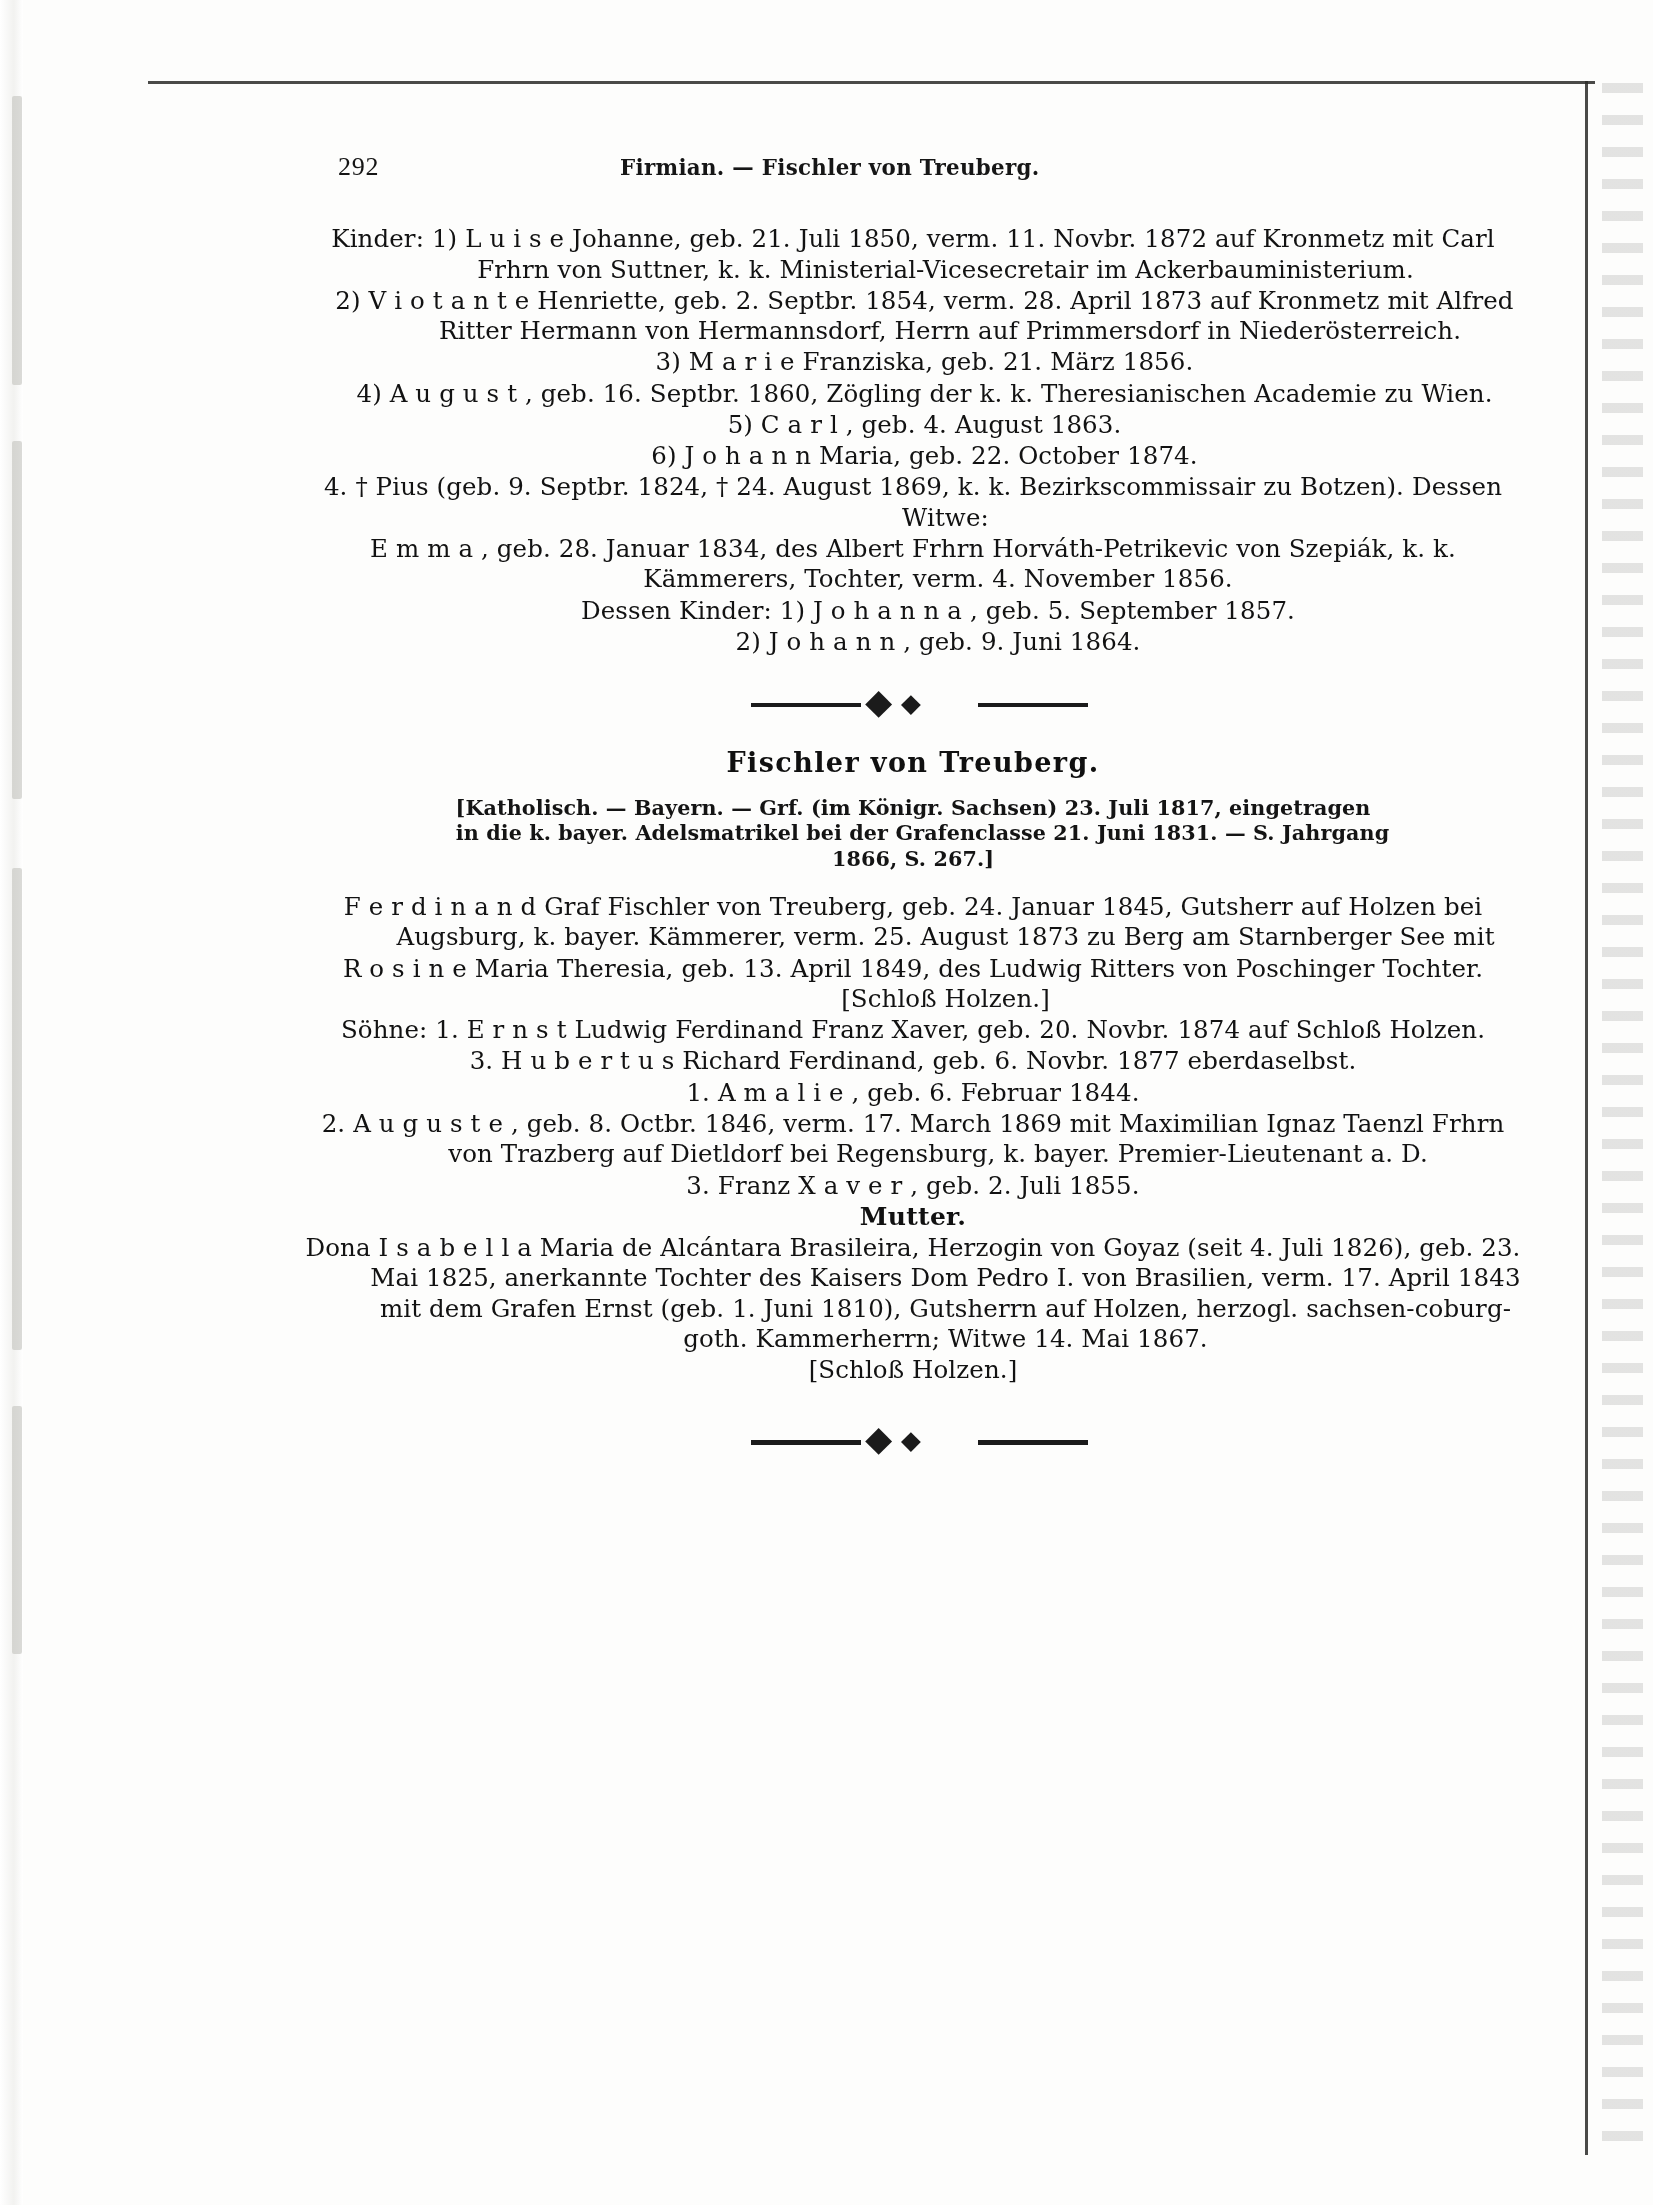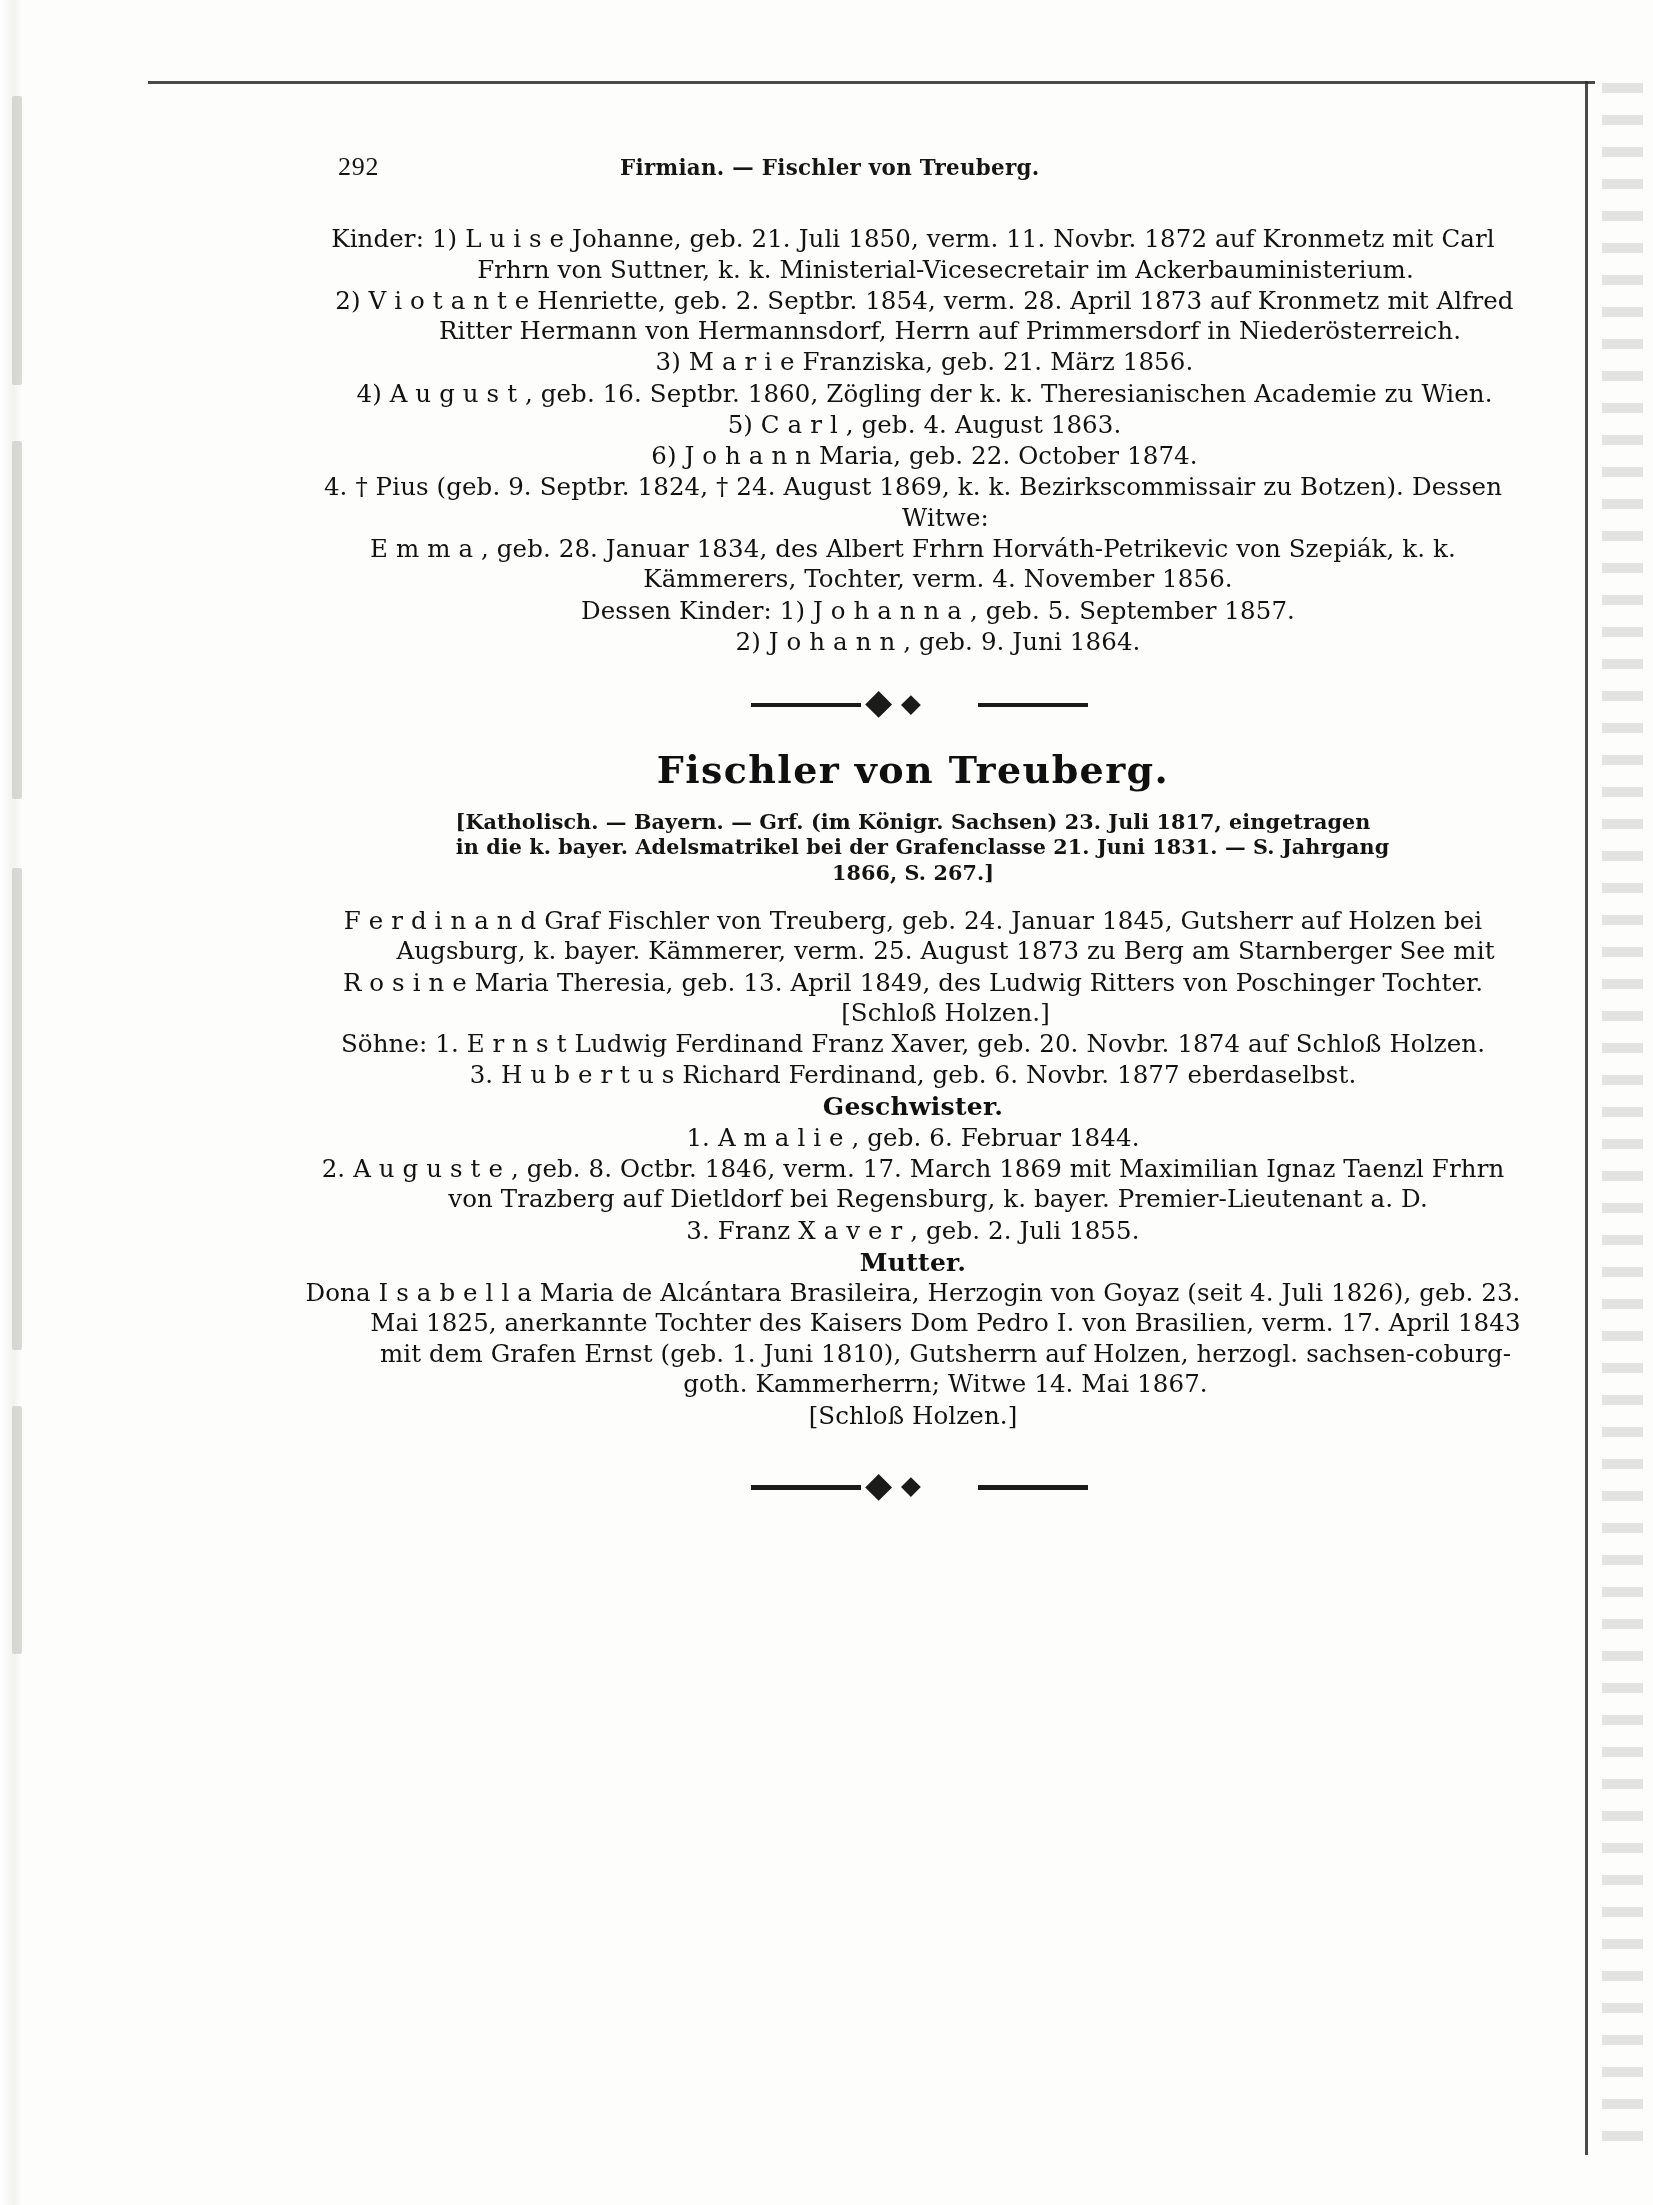--- a/index.html
+++ b/index.html
@@ -157,21 +157,21 @@
     width: 13.8px;
     height: 13.8px;
     background: #1b1b1b;
     transform: rotate(45deg);
   }
 
   .section-title {
     text-align: center;
     font-family: "DejaVu Serif", serif;
     font-weight: bold;
-    font-size: 38px;
+    font-size: 27px;
     letter-spacing: 1.4px;
     margin: 6.9px 0 18px 0;
     color: #101010;
   }
 
   .bracket-note {
     font-size: 20.7px;
     line-height: 1.24;
     font-weight: bold;
     text-align: center;
@@ -241,21 +241,20 @@
       <span class="l1">[Katholisch. — Bayern. — Grf. (im Königr. Sachsen) 23. Juli 1817, eingetragen</span>
       <span class="l2">in die k. bayer. Adelsmatrikel bei der Grafenclasse 21. Juni 1831. — S. Jahrgang</span>
       <span class="l3">1866, S. 267.]</span>
     </div>
 
     <p class="para hang">F e r d i n a n d  Graf Fischler von Treuberg, geb. 24. Januar 1845, Gutsherr auf Holzen bei Augsburg, k. bayer. Kämmerer, verm. 25. August 1873 zu Berg am Starnberger See mit</p>
     <p class="para hang">R o s i n e  Maria Theresia, geb. 13. April 1849, des Ludwig Ritters von Poschinger Tochter. [Schloß Holzen.]</p>
     <p class="para hang" style="padding-left:50px;text-indent:-50px">Söhne: 1. E r n s t  Ludwig Ferdinand Franz Xaver, geb. 20. Novbr. 1874 auf Schloß Holzen.</p>
     <p class="para hang" style="padding-left:50px;text-indent:-50px">3. H u b e r t u s  Richard Ferdinand, geb. 6. Novbr. 1877 eberdaselbst.</p>
 
-    <div class="subhead">Geschwister.</div>
 
     <p class="para hang" style="padding-left:50px;text-indent:-50px">1. A m a l i e , geb. 6. Februar 1844.</p>
     <p class="para hang" style="padding-left:50px;text-indent:-50px">2. A u g u s t e , geb. 8. Octbr. 1846, verm. 17. March 1869 mit Maximilian Ignaz Taenzl Frhrn von Trazberg auf Dietldorf bei Regensburg, k. bayer. Premier-Lieutenant a. D.</p>
     <p class="para hang" style="padding-left:50px;text-indent:-50px">3. Franz X a v e r , geb. 2. Juli 1855.</p>
 
     <div class="subhead">Mutter.</div>
 
     <p class="para hang">Dona I s a b e l l a  Maria de Alcántara Brasileira, Herzogin von Goyaz (seit 4. Juli 1826), geb. 23. Mai 1825, anerkannte Tochter des Kaisers Dom Pedro I. von Brasilien, verm. 17. April 1843 mit dem Grafen Ernst (geb. 1. Juni 1810), Gutsherrn auf Holzen, herzogl. sachsen-coburg-goth. Kammerherrn; Witwe 14. Mai 1867.</p>
     <p class="para">[Schloß Holzen.]</p>
 

